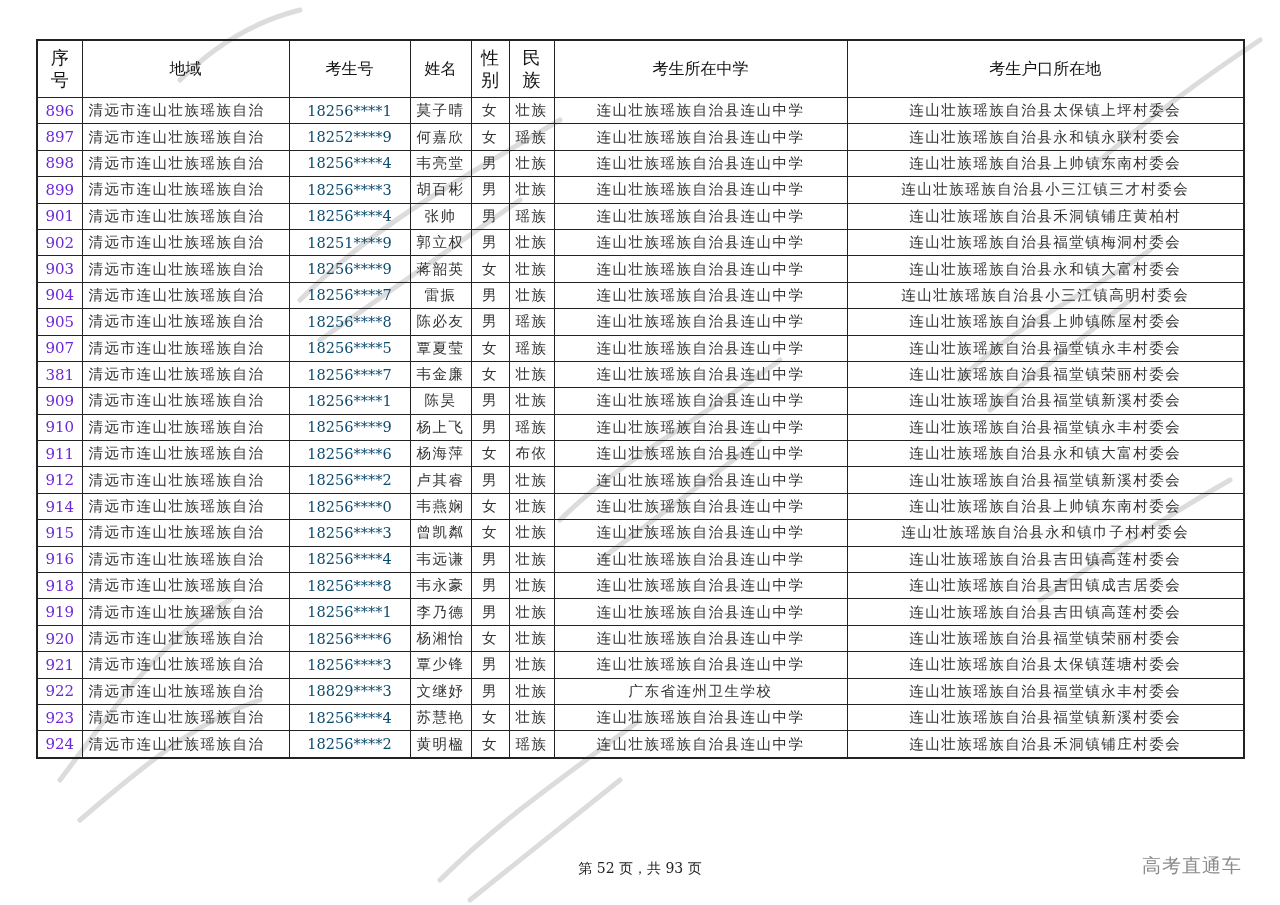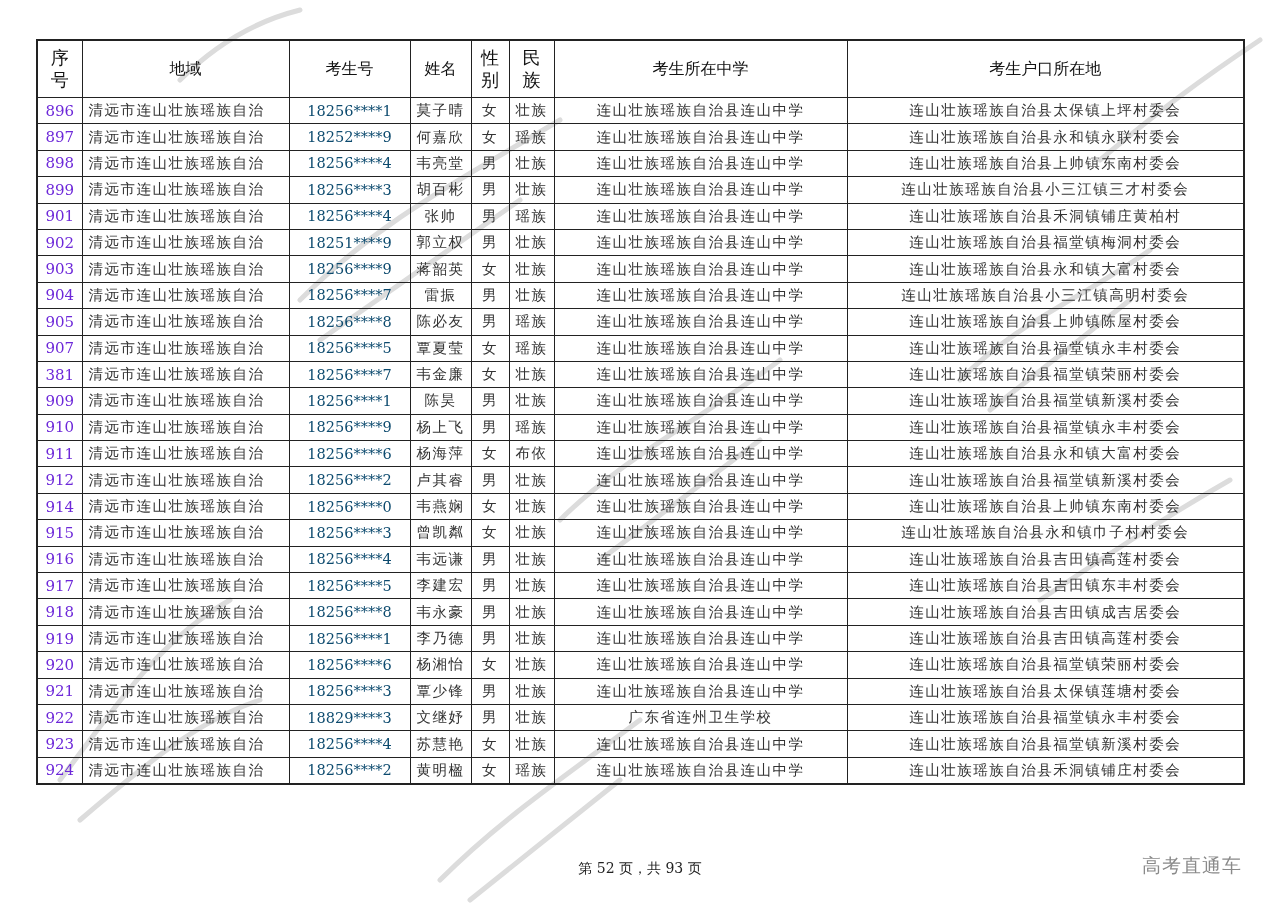--- a/index.html
+++ b/index.html
@@ -253,30 +253,20 @@
     <td class="num">916</td>
     <td class="region">清远市连山壮族瑶族自治</td>
     <td class="id">18256****4</td>
     <td>韦远谦</td>
     <td>男</td>
     <td>壮族</td>
     <td>连山壮族瑶族自治县连山中学</td>
     <td>连山壮族瑶族自治县吉田镇高莲村委会</td>
   </tr>
       <tr>
-    <td class="num">917</td>
-    <td class="region">清远市连山壮族瑶族自治</td>
-    <td class="id">18256****5</td>
-    <td>李建宏</td>
-    <td>男</td>
-    <td>壮族</td>
-    <td>连山壮族瑶族自治县连山中学</td>
-    <td>连山壮族瑶族自治县吉田镇东丰村委会</td>
-  </tr>
-      <tr>
     <td class="num">918</td>
     <td class="region">清远市连山壮族瑶族自治</td>
     <td class="id">18256****8</td>
     <td>韦永豪</td>
     <td>男</td>
     <td>壮族</td>
     <td>连山壮族瑶族自治县连山中学</td>
     <td>连山壮族瑶族自治县吉田镇成吉居委会</td>
   </tr>
       <tr>

